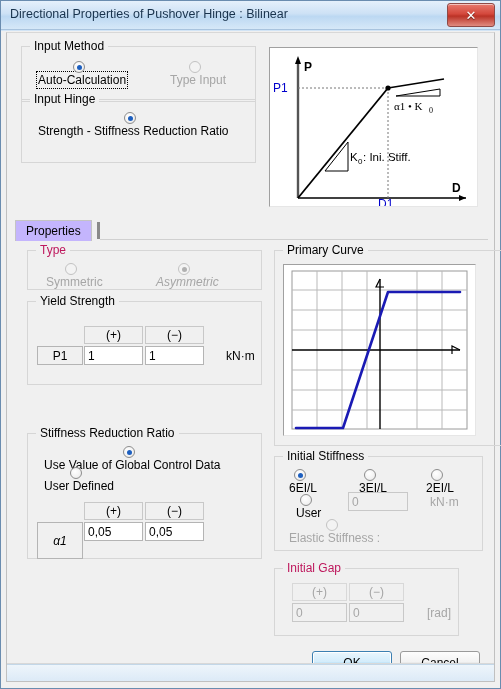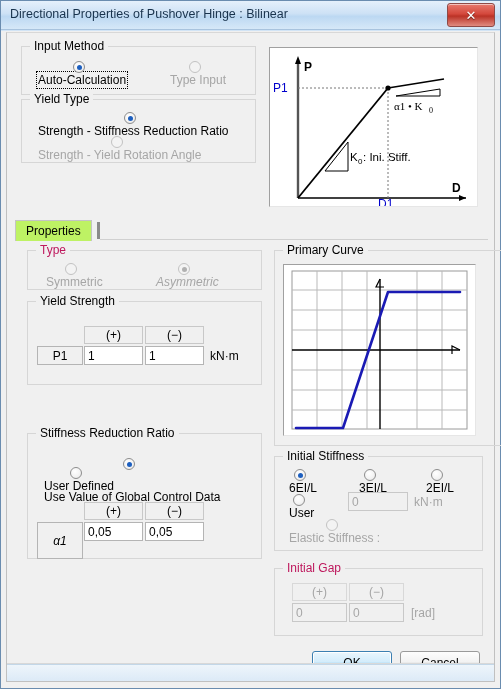--- a/index.html
+++ b/index.html
@@ -72,28 +72,28 @@
     font-size:12px;display:flex;align-items:center;
     padding:0 3px;
   }
   .cell.head{
     background:#f0f0f0;border:1px solid #c8c8c8;justify-content:center;color:#000;
   }
   .cell.head.disabled{color:#a6a6a6;border-color:#d8d8d8;}
   .cell.rowlbl{background:#f0f0f0;border:1px solid #b4b4b4;justify-content:center;}
   .cell.input{background:#fff;cursor:text;}
   .cell.input.disabled{background:#f0f0f0;color:#a6a6a6;border-color:#c8c8c8;}
-  .unit{position:absolute;font-size:12px;}
+  .unit{position:absolute;font-size:12px;margin-left:16px;}
   .unit.disabled{color:#a6a6a6;}
   
   .tabstrip{position:absolute;left:8px;top:187px;width:473px;height:22px;}
   .tab{
     position:absolute;left:0;top:0;height:21px;padding:0 10px;
     box-sizing:border-box;border:1px solid #c4c4c4;border-bottom:none;
-    background:#bef264;display:flex;align-items:center;font-size:12px;cursor:pointer;
+    background:#c4b5fd;display:flex;align-items:center;font-size:12px;cursor:pointer;
   }
   .tabgap{position:absolute;left:82px;top:2px;width:3px;height:17px;background:#8a8a8a;}
   .tabline{position:absolute;left:85px;top:19px;right:0;height:1px;background:#d0d0d0;}
   
   .framebox{
     position:absolute;box-sizing:border-box;
     border:1px solid #9a9a9a;background:#fff;
     box-shadow:inset 1px 1px 0 #ffffff;
   }
   .framebox.sunken{border:1px solid #a0a0a0;border-right-color:#e6e6e6;border-bottom-color:#e6e6e6;}
@@ -122,46 +122,42 @@
 
 <div class="window">
 
   <div class="titlebar">
     <div class="title-text">Directional Properties of Pushover Hinge  : Bilinear</div>
     <div class="close-btn">✕</div>
   </div>
 
   <div class="client">
 
-    <div class="group" style="left:14px;top:13px;width:235px;height:49px;">
+    <div class="group" style="left:14px;top:13px;width:235px;height:56px;">
       <div class="gtitle">Input Method</div>
 
       <div class="radio checked focus" style="left:10px;top:14px;">
         <span class="dot"></span>
         <span class="lbl">Auto-Calculation</span>
       </div>
 
       <div class="radio disabled" style="left:142px;top:14px;">
         <span class="dot"></span>
         <span class="lbl">Type Input</span>
       </div>
     </div>
 
     <div class="group" style="left:14px;top:66px;width:235px;height:64px;">
-      <div class="gtitle">Yield Type</div>
+      <div class="gtitle">Input Hinge</div>
 
       <div class="radio checked" style="left:10px;top:12px;">
         <span class="dot"></span>
         <span class="lbl">Strength - Stiffness Reduction Ratio</span>
       </div>
 
-      <div class="radio disabled" style="left:10px;top:36px;">
-        <span class="dot"></span>
-        <span class="lbl">Strength - Yield Rotation Angle</span>
-      </div>
     </div>
 
     <div class="framebox sunken" style="left:262px;top:14px;width:209px;height:160px;">
       <svg width="207" height="158" viewBox="0 0 207 158">
 
         <line x1="28" y1="150" x2="196" y2="150" stroke="#000" stroke-width="1.6"></line>
         <polygon points="196,150 189,147 189,153" fill="#000"></polygon>
         <line x1="28" y1="150" x2="28" y2="12" stroke="#555" stroke-width="2.4"></line>
         <polygon points="28,8 25,16 31,16" fill="#000"></polygon>
 
@@ -224,21 +220,21 @@
 
       <div class="cell rowlbl" style="left:9px;top:44px;width:46px;height:19px;">P1</div>
       <div class="cell input" style="left:56px;top:44px;width:59px;height:19px;">1</div>
       <div class="cell input" style="left:117px;top:44px;width:59px;height:19px;">1</div>
       <div class="unit" style="left:182px;top:47px;">kN·m</div>
     </div>
 
     <div class="group" style="left:20px;top:400px;width:235px;height:126px;">
       <div class="gtitle">Stiffness Reduction Ratio</div>
 
-      <div class="radio checked" style="left:10px;top:24px;gap:20px;">
+      <div class="radio checked" style="left:10px;top:12px;">
         <span class="dot"></span>
         <span class="lbl">Use Value of Global Control Data</span>
       </div>
       <div class="radio" style="left:10px;top:33px;">
         <span class="dot"></span>
         <span class="lbl">User Defined</span>
       </div>
 
       <div class="cell head" style="left:56px;top:68px;width:59px;height:18px;">(+)</div>
       <div class="cell head" style="left:117px;top:68px;width:59px;height:18px;">(−)</div>
@@ -285,34 +281,34 @@
       </div>
       <div class="radio" style="left:78px;top:12px;">
         <span class="dot"></span>
         <span class="lbl">3EI/L</span>
       </div>
       <div class="radio" style="left:145px;top:12px;">
         <span class="dot"></span>
         <span class="lbl">2EI/L</span>
       </div>
 
-      <div class="radio" style="left:8px;top:37px;text-align:center;">
+      <div class="radio" style="left:15px;top:37px;text-align:center;">
         <span class="dot"></span>
         <span class="lbl">User</span>
       </div>
       <div class="cell input disabled" style="left:73px;top:35px;width:60px;height:19px;">0</div>
       <div class="unit disabled" style="left:139px;top:38px;">kN·m</div>
 
       <div class="radio disabled" style="left:8px;top:62px;">
         <span class="dot"></span>
         <span class="lbl">Elastic Stiffness :</span>
       </div>
     </div>
 
-    <div class="group disabled" style="left:267px;top:535px;width:209px;height:68px;">
+    <div class="group disabled" style="left:267px;top:535px;width:185px;height:68px;">
       <div class="gtitle">Initial Gap</div>
 
       <div class="cell head disabled" style="left:17px;top:14px;width:55px;height:18px;">(+)</div>
       <div class="cell head disabled" style="left:74px;top:14px;width:55px;height:18px;">(−)</div>
 
       <div class="cell input disabled" style="left:17px;top:34px;width:55px;height:19px;">0</div>
       <div class="cell input disabled" style="left:74px;top:34px;width:55px;height:19px;">0</div>
       <div class="unit disabled" style="left:136px;top:37px;">[rad]</div>
     </div>
 

